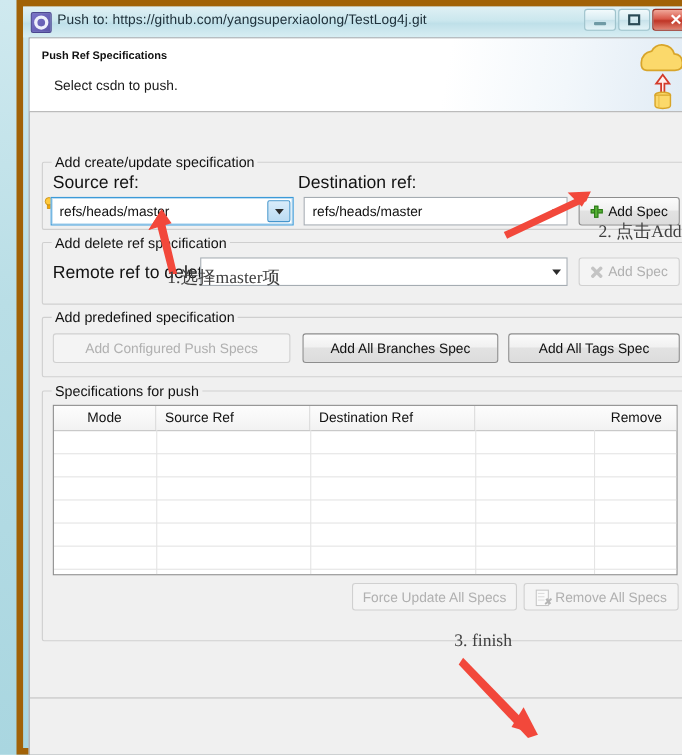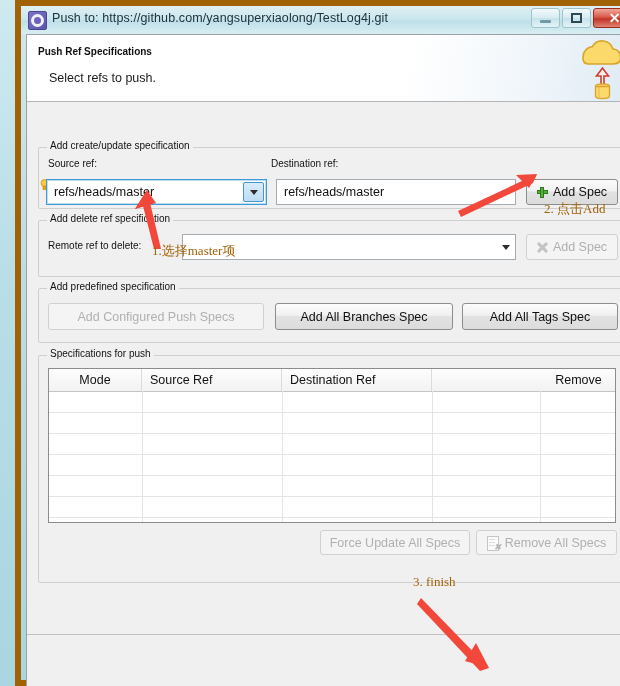--- a/index.html
+++ b/index.html
@@ -96,25 +96,25 @@
     position:absolute;
     border:1px solid #cfcfcf;
     border-radius:2px;
     box-sizing:border-box;
     background:transparent;
   }
   .group > .legend {
     position:absolute; top:-8px; left:8px;
     background:#f0f0f0;
     padding:0 3px;
-    font-size:10px; color:#111;
+    font-size:13px; color:#111;
     white-space:nowrap;
   }
 
-  .fieldlabel { position:absolute; font-size:10px; color:#111; white-space:nowrap; }
+  .fieldlabel { position:absolute; font-size:16px; color:#111; white-space:nowrap; }
 
   
   .combo {
     position:absolute; box-sizing:border-box;
     background:#ffffff;
     border:1px solid #a5acb2;
     font-size:12.5px; color:#111;
   }
   .combo .val {
     position:absolute; left:7px; top:50%; transform:translateY(-50%);
@@ -222,23 +222,23 @@
     position:absolute; left:16px; top:651px; width:21px; height:21px;
     border:1.5px solid #4a6b85; border-radius:50%;
     color:#3b5a74; font-size:13px; font-weight:bold;
     display:flex; align-items:center; justify-content:center;
     box-sizing:border-box;
   }
 
   
   .anno-text {
     position:absolute;
-    color:#a16207;
+    color:#404040;
     font-family:"Liberation Serif", serif;
-    font-size:13px;
+    font-size:16px;
     white-space:nowrap;
   }
   .anno-svg { position:absolute; left:0; top:0; width:620px; height:686px; pointer-events:none; }
 
   
   .wm {
     position:absolute;
     color:rgba(150,150,150,0.38);
     white-space:nowrap;
     font-family:"Liberation Serif", serif;
@@ -270,21 +270,21 @@
     </div>
     <div class="winbtn" id="btn-close">
       <div class="glyph">✕</div>
     </div>
   </div>
 
   <div id="client">
 
     <div id="banner">
       <div id="banner-title">Push Ref Specifications</div>
-      <div id="banner-sub">Select refs to push.</div>
+      <div id="banner-sub">Select csdn to push.</div>
       <svg id="push-art" viewBox="0 0 68 66">
         <rect x="0" y="0" width="68" height="66" fill="none"></rect>
         <path d="M16 22 q0.5 -9 9.5 -10.5 q3.5 -6.5 11 -5.5 q7.5 1 9.5 8 q7 0.5 7.5 8 q0.4 6.5 -7 7 L21 29 q-5.5 -0.5 -5 -7 z" fill="#fbd96b" stroke="#d8a52a" stroke-width="1.6" stroke-linejoin="round"></path>
         <g stroke="#d33b2a" stroke-width="1.6" fill="#fff0ee">
           <path d="M34 52 L34 41 L29.5 41 L35.5 33 L41.5 41 L37 41 L37 52 Z"></path>
         </g>
         <g>
           <ellipse cx="35.5" cy="51.5" rx="7" ry="2.6" fill="#fbd96b" stroke="#d8a52a" stroke-width="1.3"></ellipse>
           <path d="M28.5 51.5 L28.5 61 q0 2.6 7 2.6 q7 0 7 -2.6 L42.5 51.5 Z" fill="#fbd96b" stroke="#d8a52a" stroke-width="1.3"></path>
           <path d="M32 52 L32 62.5" stroke="#e8bd45" stroke-width="1"></path>

